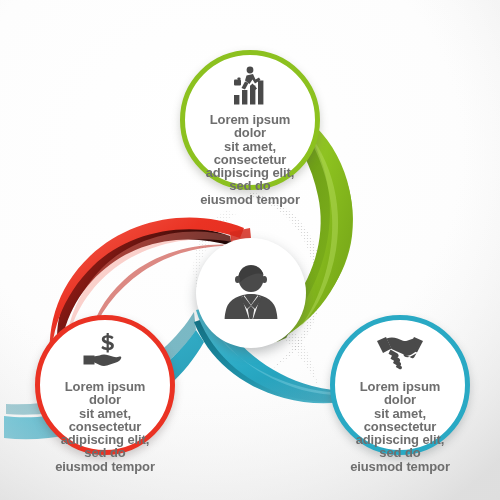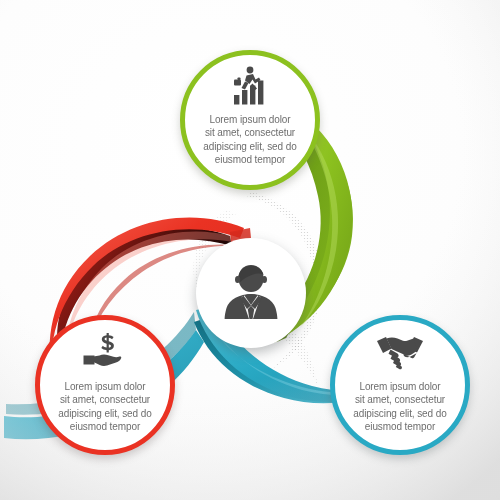--- a/index.html
+++ b/index.html
@@ -23,25 +23,26 @@
     background:#ffffff;
     box-sizing:border-box;
     display:flex;
     flex-direction:column;
     align-items:center;
     justify-content:flex-start;
   }
   .node .txt{
     text-align:center;
     color:#6e6e6e;
-    font-size:10px;
+    font-size:13px;
     line-height:13.3px;
     letter-spacing:-0.1px;
     padding:0 13px;
     white-space:pre-line;
+    font-weight:bold;
   }
   .node .ico{display:block;}
 
   #node-green{
     left:180px;top:50px;width:140px;height:140px;
     border:5px solid #8cc11f;
     box-shadow:0 4px 9px rgba(90,95,80,.28);
   }
   #node-green .ico{margin-top:10px;}
   #node-green .txt{margin-top:4px;}

